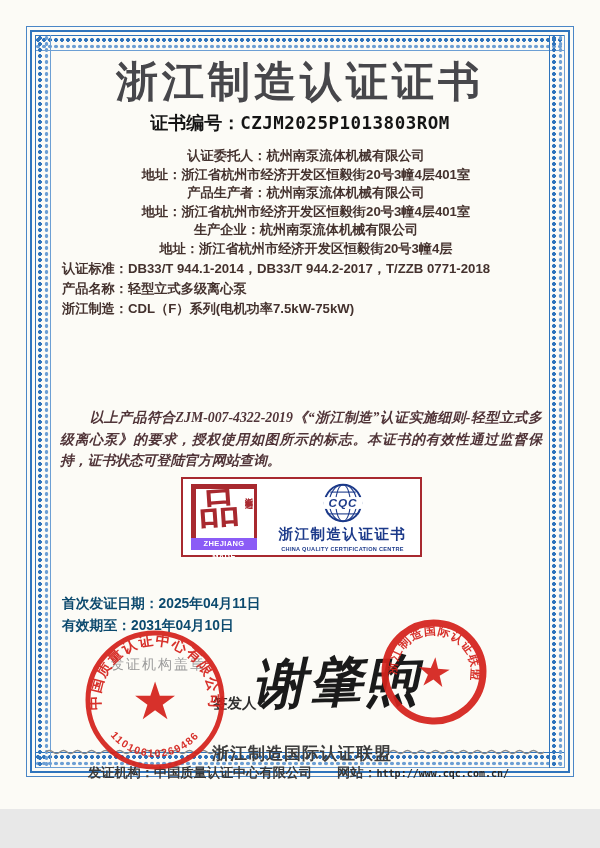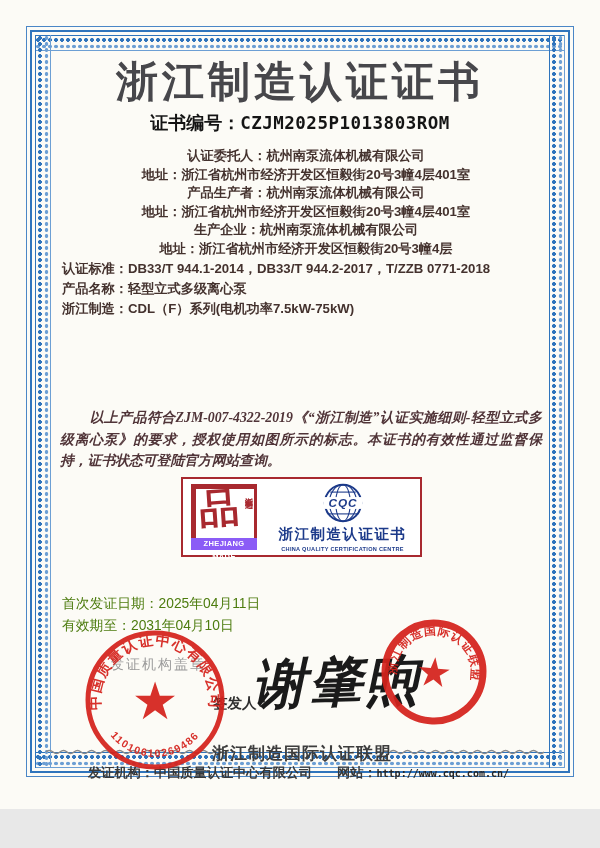--- a/index.html
+++ b/index.html
@@ -47,22 +47,22 @@
   .zjm-char{position:absolute;left:10px;top:2px;font-family:"Liberation Serif",serif;
       font-weight:bold;font-size:40px;line-height:46px;color:#a8292f;transform:rotate(-4deg);}
   .zjm-vert{position:absolute;right:8px;top:7px;writing-mode:vertical-rl;
       font-size:8px;font-weight:bold;color:#a8292f;letter-spacing:1px;}
   .zjm-bar{position:absolute;left:2px;right:4px;bottom:0;height:12px;background:#8b5cf6;
       color:#fff;font-size:7.5px;font-weight:bold;text-align:center;line-height:12.5px;letter-spacing:.4px;}
   .cqc{flex:1;display:flex;flex-direction:column;align-items:center;}
   .cqc-cn{font-size:14.5px;font-weight:bold;color:#1c3a8a;letter-spacing:1.5px;margin-top:2px;}
   .cqc-en{font-size:5.6px;font-weight:bold;color:#1c3a8a;letter-spacing:.3px;margin-top:2px;}
   
-  .dates{position:absolute;left:62px;top:593px;font-size:13.8px;font-weight:normal;
-      line-height:22px;color:#4d7c0f;}
+  .dates{position:absolute;left:62px;top:593px;font-size:13.8px;font-weight:bold;
+      line-height:22px;color:#0c4a6e;}
   
   .stamp-ph{position:absolute;left:110px;top:656px;z-index:1;color:#9b9b9b;
       font-family:"Liberation Serif",serif;font-size:14px;letter-spacing:2px;}
   .seal{position:absolute;z-index:6;opacity:.93;}
   .seal-left{left:84px;top:629px;width:142px;height:142px;}
   .seal-right{left:379px;top:617px;width:110px;height:110px;transform:rotate(5deg);}
   .signer{position:absolute;left:213px;top:694px;z-index:4;font-size:14.5px;font-weight:bold;color:#2f2f2f;}
   .signature{position:absolute;left:252px;top:646px;z-index:5;width:190px;
       font-family:"DejaVu Serif",serif;font-style:italic;font-weight:bold;
       font-size:54px;color:#1a1a1a;transform:rotate(-2deg);letter-spacing:2px;}

